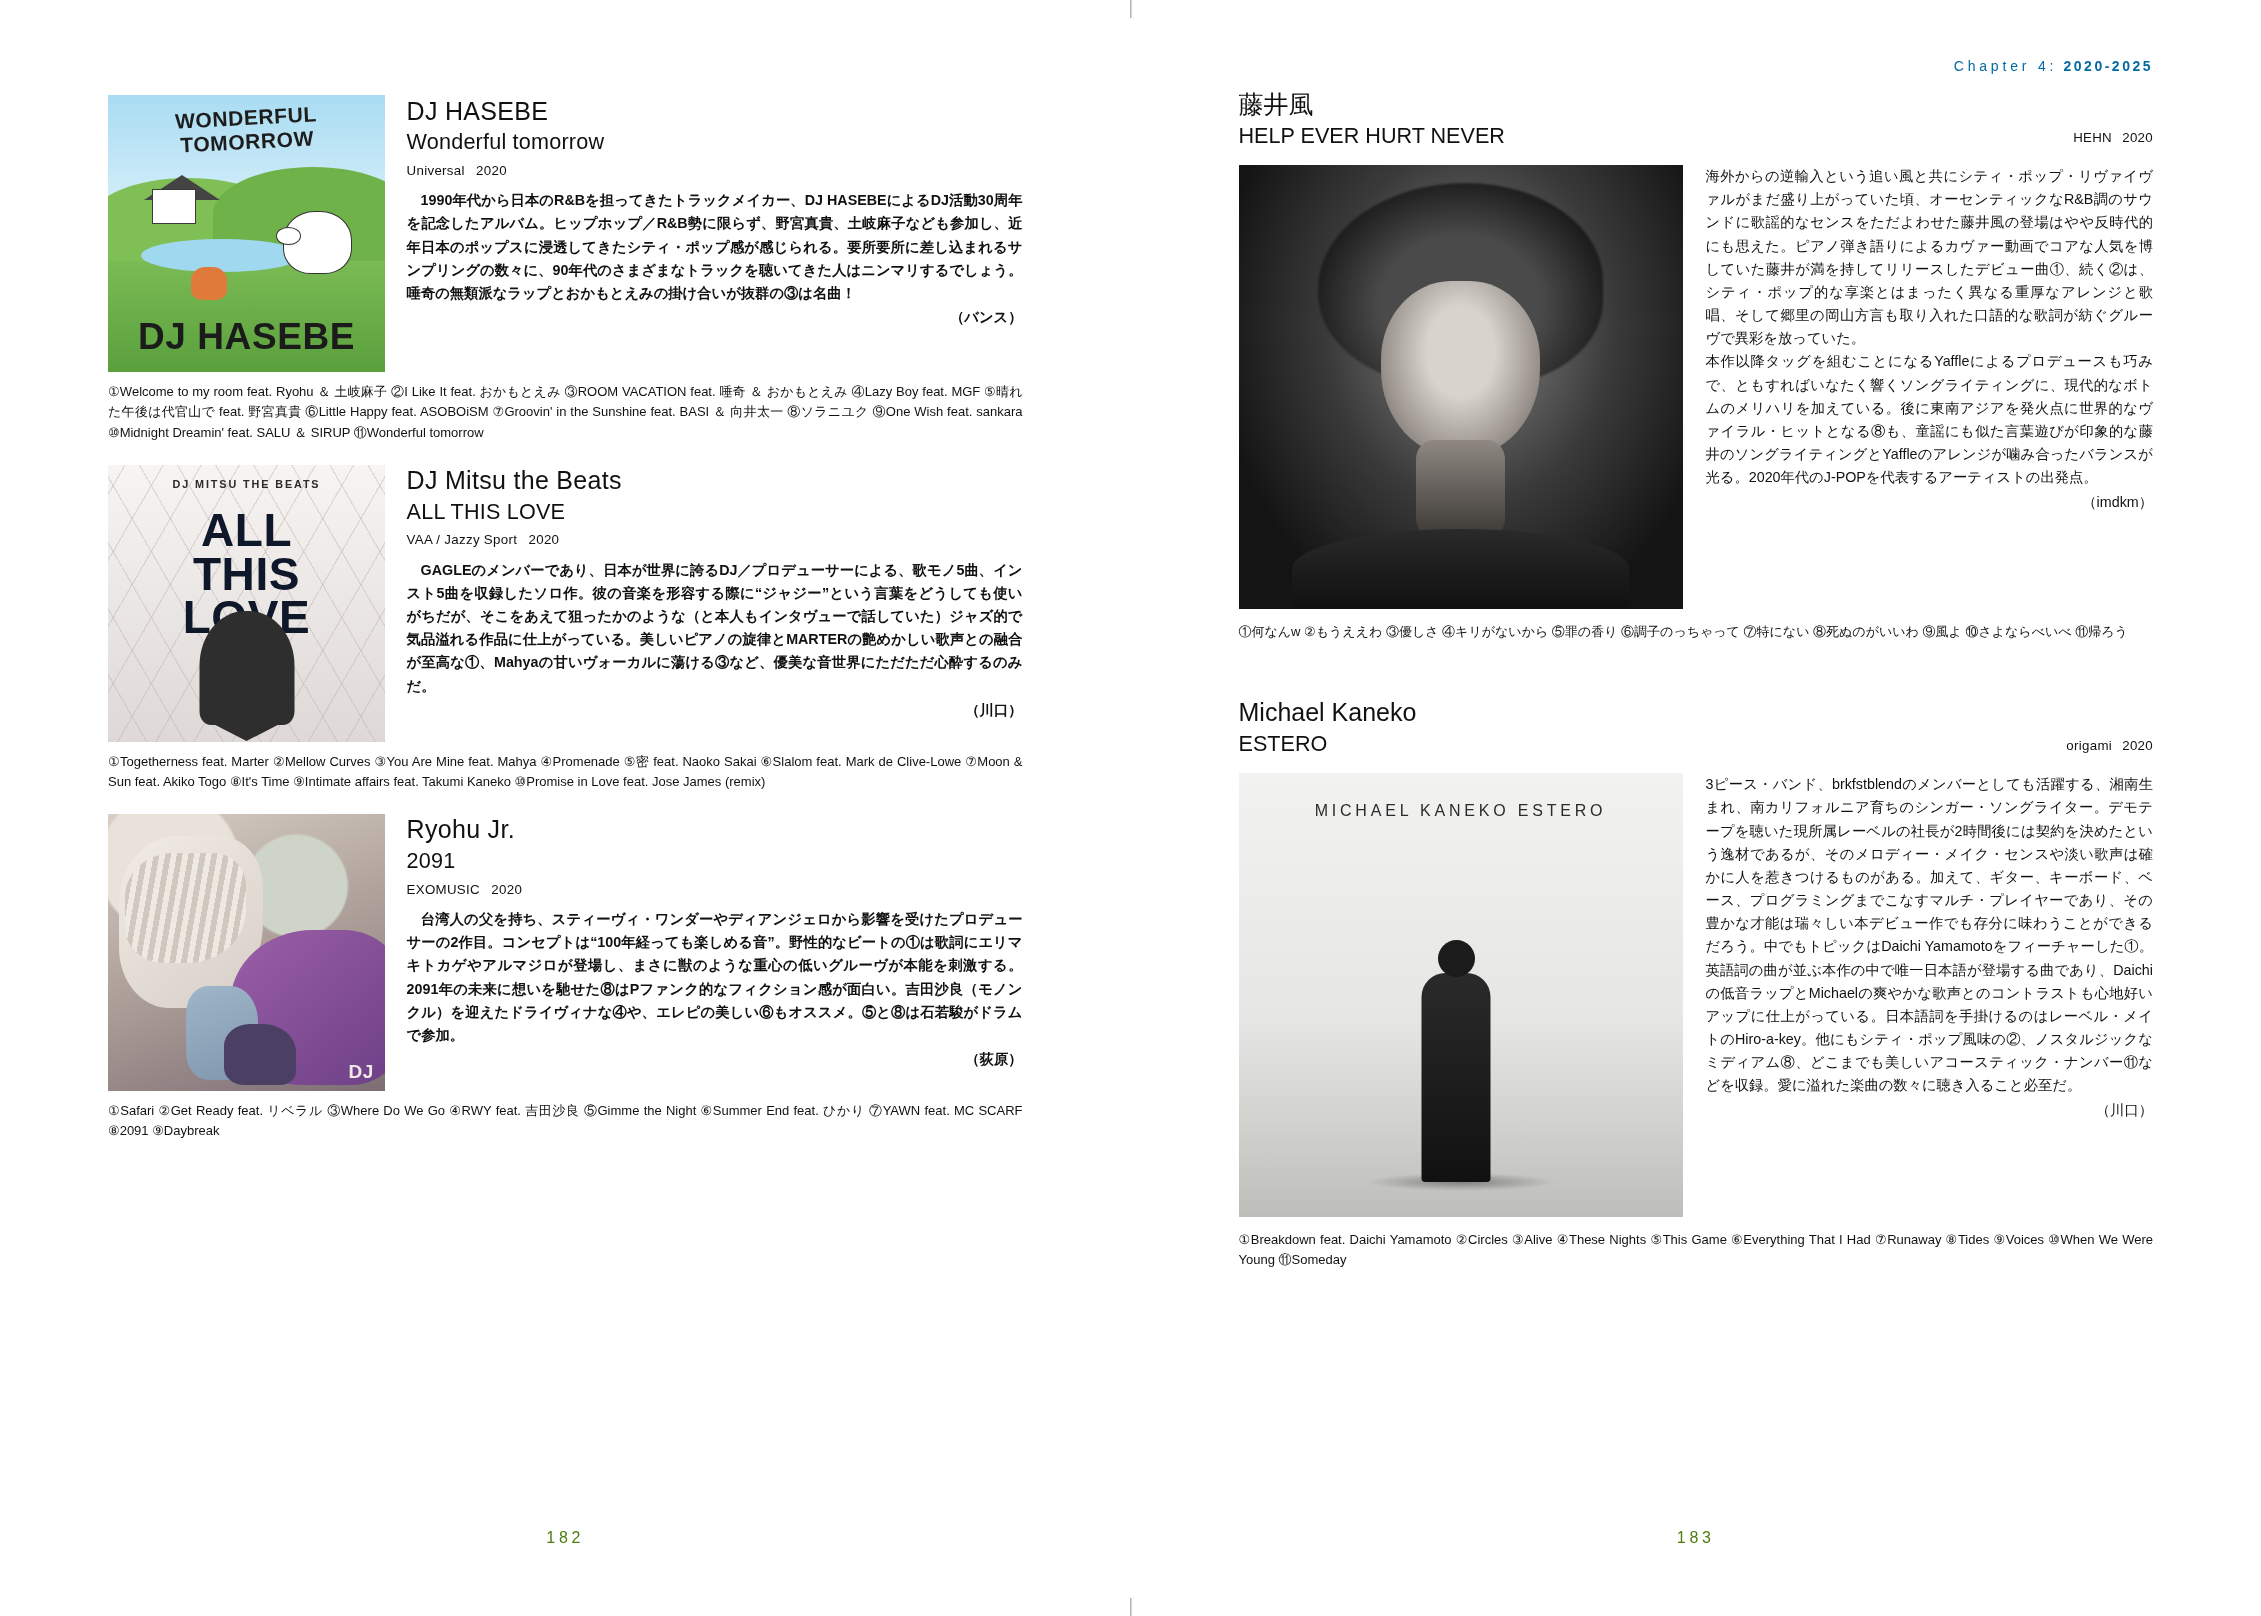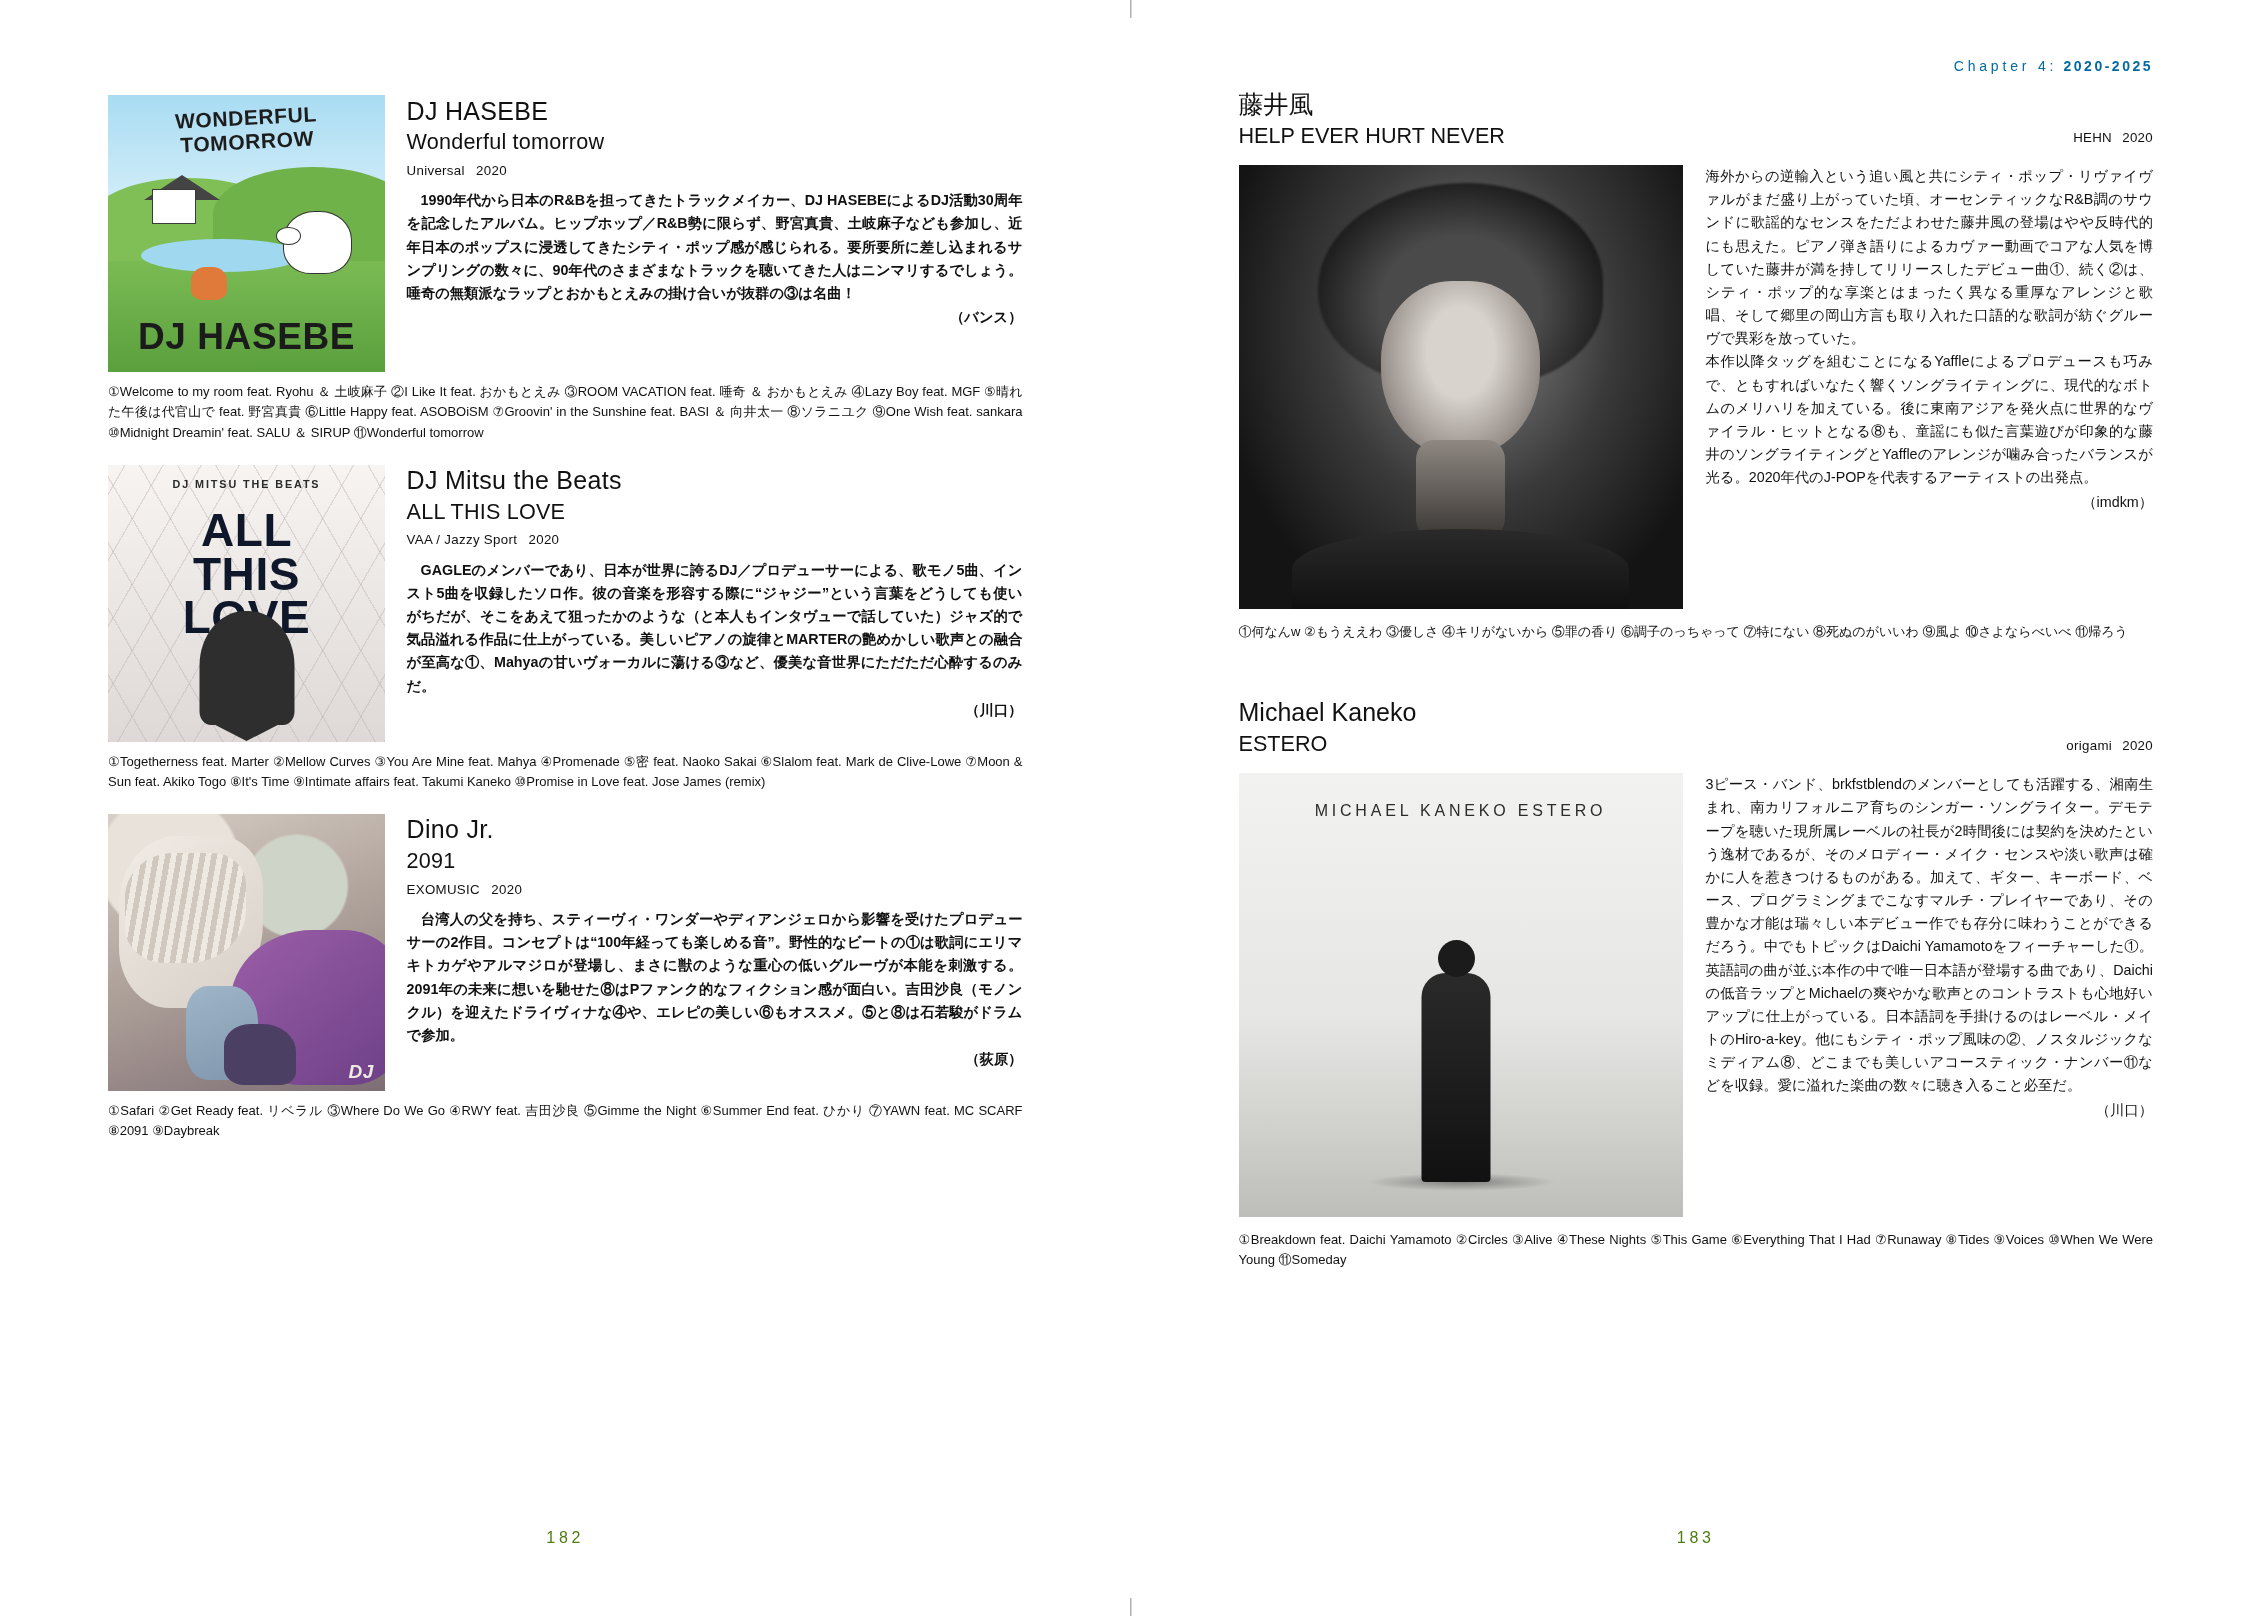--- a/index.html
+++ b/index.html
@@ -251,21 +251,21 @@
     width: 95px; height: 114px; background: #2e2e2e;
     border-radius: 48% 48% 12% 12%;
   }
   .cv-allthis .statue:after {
     content:""; position:absolute; left:50%; bottom:-16.5px; transform:translateX(-50%);
     width: 0; height: 0; border-left: 37px solid transparent;
     border-right: 37px solid transparent; border-top: 19px solid #2e2e2e;
   }
 
   
-  .cv-2091 { background: #000000; font-style: italic; }
+  .cv-2091 { background: #000000; }
   .cv-2091 .bg {
     position:absolute; inset:0;
     background:
       radial-gradient(circle at 68% 26%, #cfd4c8 0 18%, transparent 19%),
       radial-gradient(circle at 22% 18%, #e8e2db 0 22%, transparent 23%),
       linear-gradient(160deg, #d8cfc6 0%, #a89a94 55%, #7d6e75 100%);
   }
   .cv-2091 .figure {
     position:absolute; left:4%; top:8%; width:52%; height:62%;
     background: linear-gradient(140deg,#f2ece6,#d6cec6);
@@ -421,21 +421,21 @@
         <div class="cover cv-2091">
           <div class="bg"></div>
           <div class="figure"></div>
           <div class="stripes"></div>
           <div class="purple"></div>
           <div class="sock"></div>
           <div class="shoe"></div>
           <div class="logo">DJ</div>
         </div>
         <div class="meta">
-          <div class="artist">Dino Jr.</div>
+          <div class="artist">Ryohu Jr.</div>
           <div class="title">2091</div>
           <div class="label-line">
             <span>EXOMUSIC</span><span class="sp"></span><span>2020</span>
           </div>
           <div class="body-ja"><span class="indent"></span><span>台湾人の父を持ち、スティーヴィ・ワンダーやディアンジェロから影響を受けたプロデューサーの2作目。コンセプトは“100年経っても楽しめる音”。野性的なビートの①は歌詞にエリマキトカゲやアルマジロが登場し、まさに獣のような重心の低いグルーヴが本能を刺激する。2091年の未来に想いを馳せた⑧はPファンク的なフィクション感が面白い。吉田沙良（モノンクル）を迎えたドライヴィナな④や、エレピの美しい⑥もオススメ。⑤と⑧は石若駿がドラムで参加。</span><span class="credit">（荻原）</span></div>
         </div>
       </div>
       <div class="tracklist">①Safari ②Get Ready feat. リベラル ③Where Do We Go ④RWY feat. 吉田沙良 ⑤Gimme the Night ⑥Summer End feat. ひかり ⑦YAWN feat. MC SCARF ⑧2091 ⑨Daybreak</div>
     </div>
 

